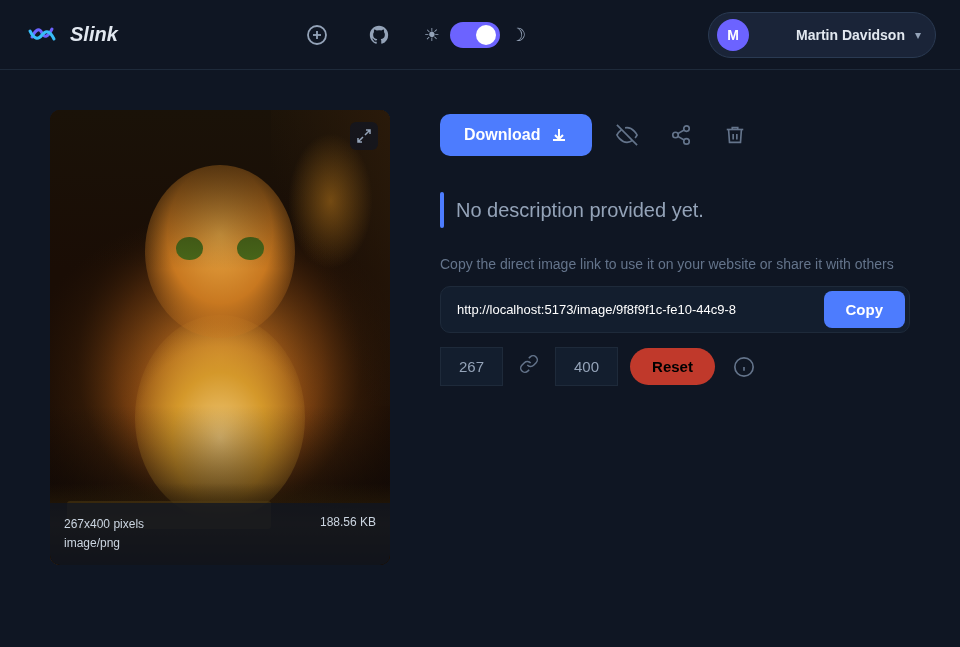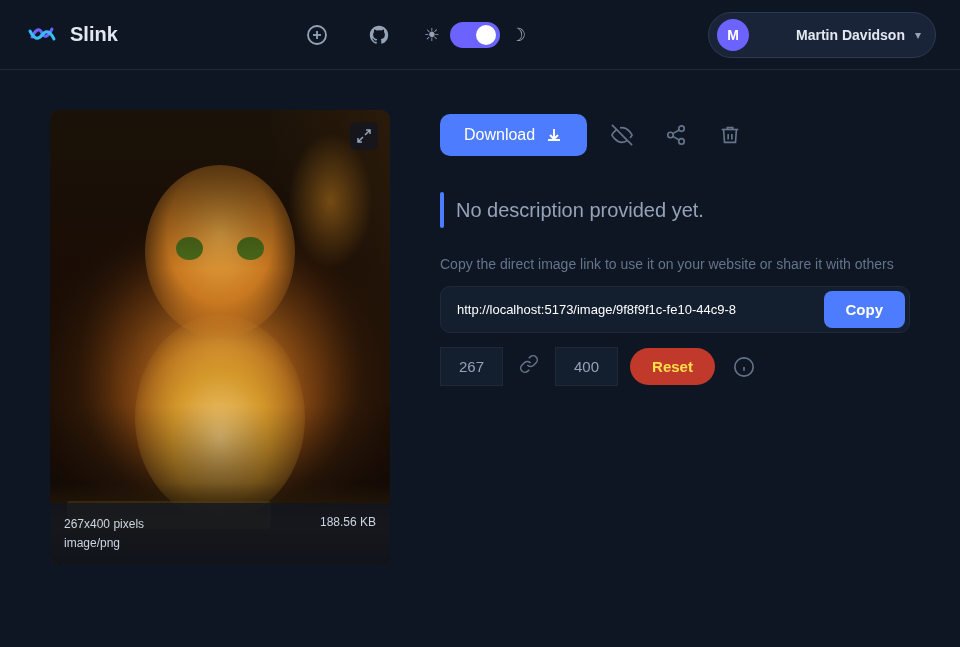--- a/index.html
+++ b/index.html
@@ -24,20 +24,21 @@
     .logo-area {
       display: flex;
       align-items: center;
       gap: 10px;
       flex: 0 0 auto;
     }
     .logo-text {
       font-size: 20px;
       font-weight: 600;
       color: #e2e8f0;
+      font-style: italic;
     }
     .header-center {
       flex: 1;
       display: flex;
       align-items: center;
       justify-content: center;
       gap: 28px;
     }
     .header-icon-btn {
       background: none;
@@ -199,21 +200,21 @@
     .download-btn {
       display: flex;
       align-items: center;
       gap: 10px;
       background: #4d7cfe;
       color: white;
       border: none;
       border-radius: 10px;
       padding: 12px 24px;
       font-size: 16px;
-      font-weight: 400;
+      font-weight: 700;
       cursor: pointer;
     }
     .action-icon-btn {
       background: none;
       border: none;
       cursor: pointer;
       color: #64748b;
       font-size: 20px;
       padding: 8px;
       display: flex;
@@ -296,21 +297,21 @@
       color: #94a3b8;
       font-weight: 500;
     }
     .stat-link-icon {
       color: #64748b;
       font-size: 18px;
       padding: 8px 4px;
     }
     .reset-btn {
       background: #c0392b;
-      color: #fde047;
+      color: #000000;
       border: none;
       border-radius: 20px;
       padding: 10px 22px;
       font-size: 15px;
       font-weight: 600;
       cursor: pointer;
     }
     .info-icon-btn {
       background: none;
       border: none;

